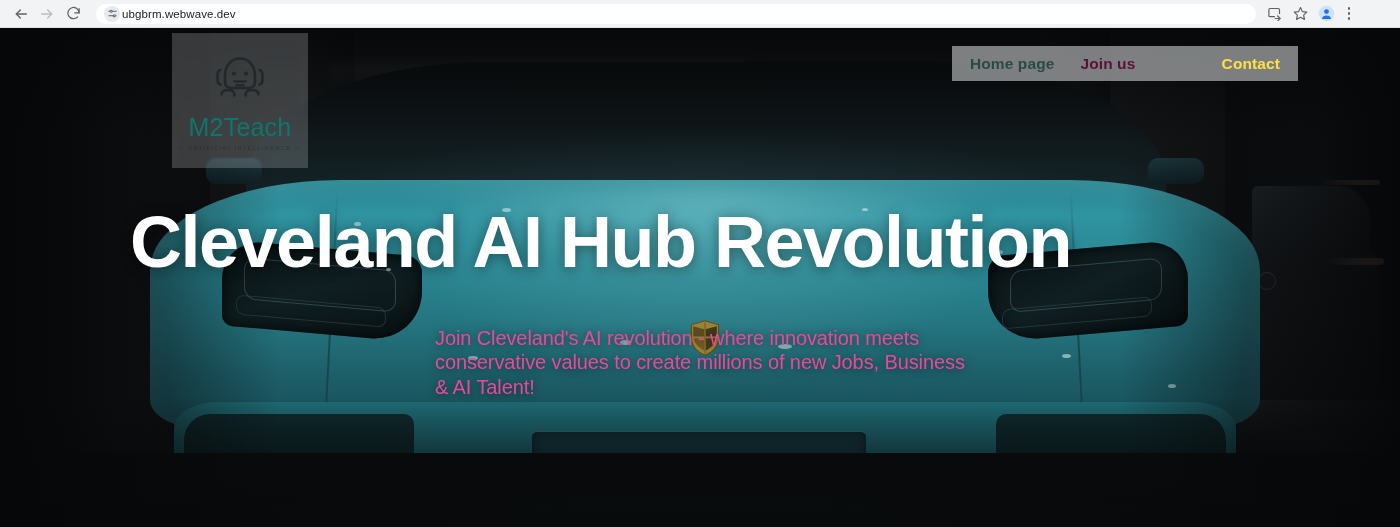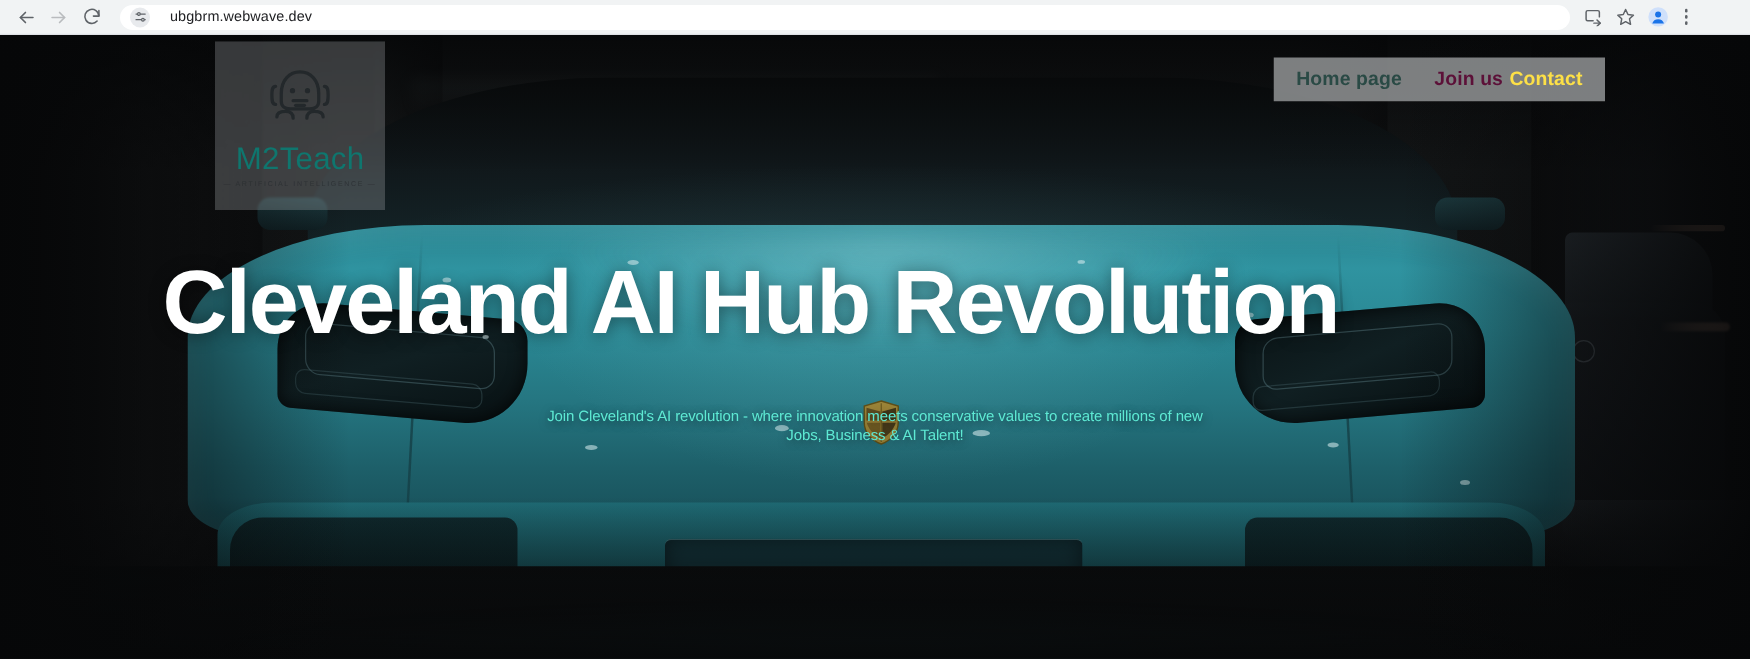--- a/index.html
+++ b/index.html
@@ -40,21 +40,21 @@
     max-width: 1160px;
   }
   .omni-icon {
     width: 16px; height: 16px;
     border-radius: 50%;
     background: #e8eaed;
     display: flex; align-items: center; justify-content: center;
     flex: 0 0 auto;
   }
   .omni-url {
-    margin-left: 16px;
+    margin-left: 2px;
     font-size: 11.5px;
     color: #202124;
     letter-spacing: 0.1px;
     white-space: nowrap;
   }
   .chrome-right {
     display: flex; align-items: center; gap: 2px;
     margin-left: 6px;
   }
   .icon-btn {
@@ -317,22 +317,22 @@
   .logo-tag {
     position: relative; z-index: 2;
     margin-top: 5px;
     font-size: 5.6px;
     letter-spacing: 1.35px;
     color: rgba(40,45,48,.72);
     white-space: nowrap;
   }
 
   .nav {
-    position: absolute; left: 1019px; top: 18px;
-    width: 265px; height: 35px;
+    position: absolute; left: 952px; top: 18px;
+    width: 346px; height: 35px;
     background: rgba(154,156,158,.80);
     display: flex; align-items: center;
   }
   .nav-link {
     font-size: 15.5px;
     font-weight: 700;
     letter-spacing: .1px;
     white-space: nowrap;
     text-decoration: none;
   }
@@ -347,24 +347,23 @@
     font-weight: 700;
     color: #ffffff;
     letter-spacing: -1.5px;
     line-height: 1;
     text-shadow: 0 2px 14px rgba(0,0,0,.45);
   }
   .hero-sub {
     position: absolute; left: 50%; top: 298px;
     transform: translateX(-50%);
     width: 530px;
-    text-align: center;
-    font-size: 12px;
+    font-size: 20px;
     font-weight: 400;
-    color: #5eead4;
+    color: #ec4899;
     line-height: 1.22;
     letter-spacing: -.1px;
     text-shadow: 0 1px 8px rgba(0,0,0,.5);
   }
 </style>
 </head>
 <body>
 
 <div class="browser-bar">
 

